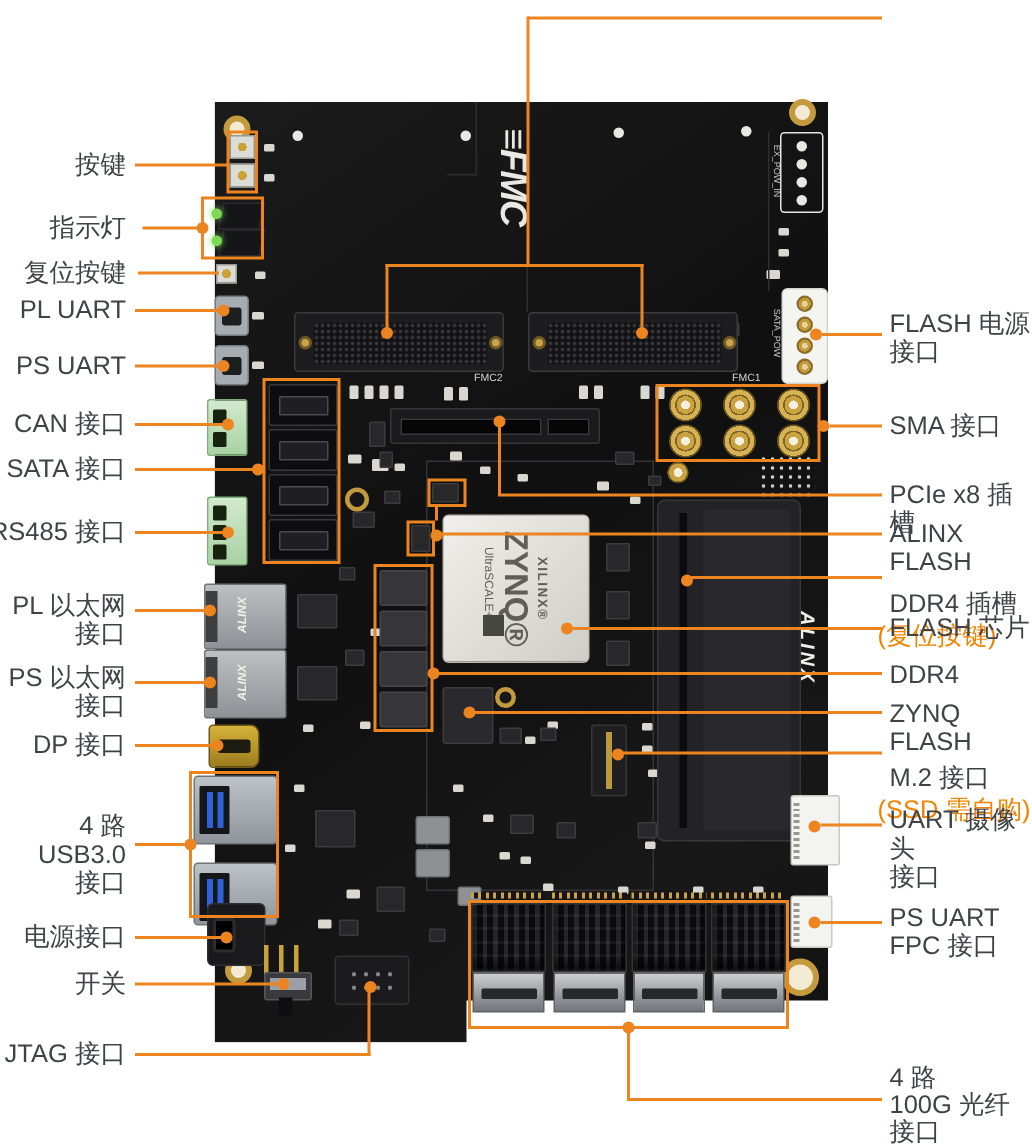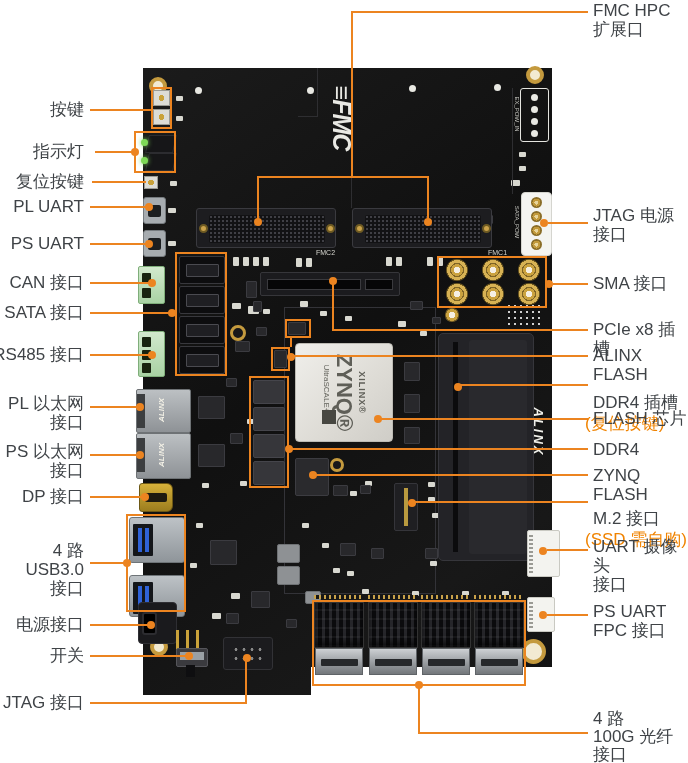--- a/index.html
+++ b/index.html
@@ -372,23 +372,21 @@
   <div class="lbl left" style="top:442px">PS 以太网
 接口</div>
   <div class="lbl left" style="top:487px">DP 接口</div>
   <div class="lbl left" style="top:541px">4 路
 USB3.0
 接口</div>
   <div class="lbl left" style="top:615px">电源接口</div>
   <div class="lbl left" style="top:646px">开关</div>
   <div class="lbl left" style="top:693px">JTAG 接口</div>
 
-  <div class="lbl right" style="top:1px">FMC HPC
-扩展口</div>
-  <div class="lbl right" style="top:206px">JTAG 电源
+  <div class="lbl right" style="top:206px">FLASH 电源
 接口</div>
   <div class="lbl right" style="top:274px">SMA 接口</div>
   <div class="lbl right" style="top:320px">PCIe x8 插槽</div>
   <div class="lbl right" style="top:346px">ALINX FLASH</div>
   <div class="lbl right" style="top:371px;line-height:21px">
     <span>DDR4 插槽</span>
     <span class="note">(复位按键)</span>
   </div>
   <div class="lbl right" style="top:409px">FLASH 芯片</div>
   <div class="lbl right" style="top:440px">DDR4</div>

